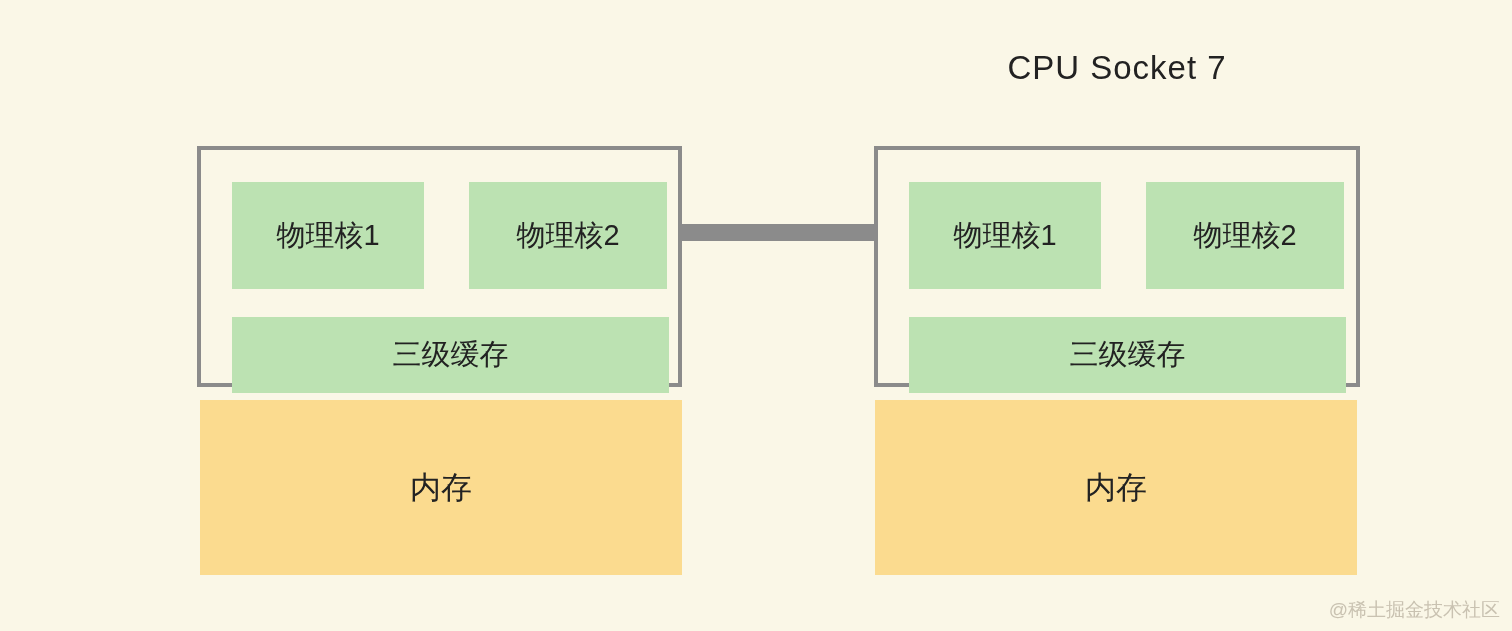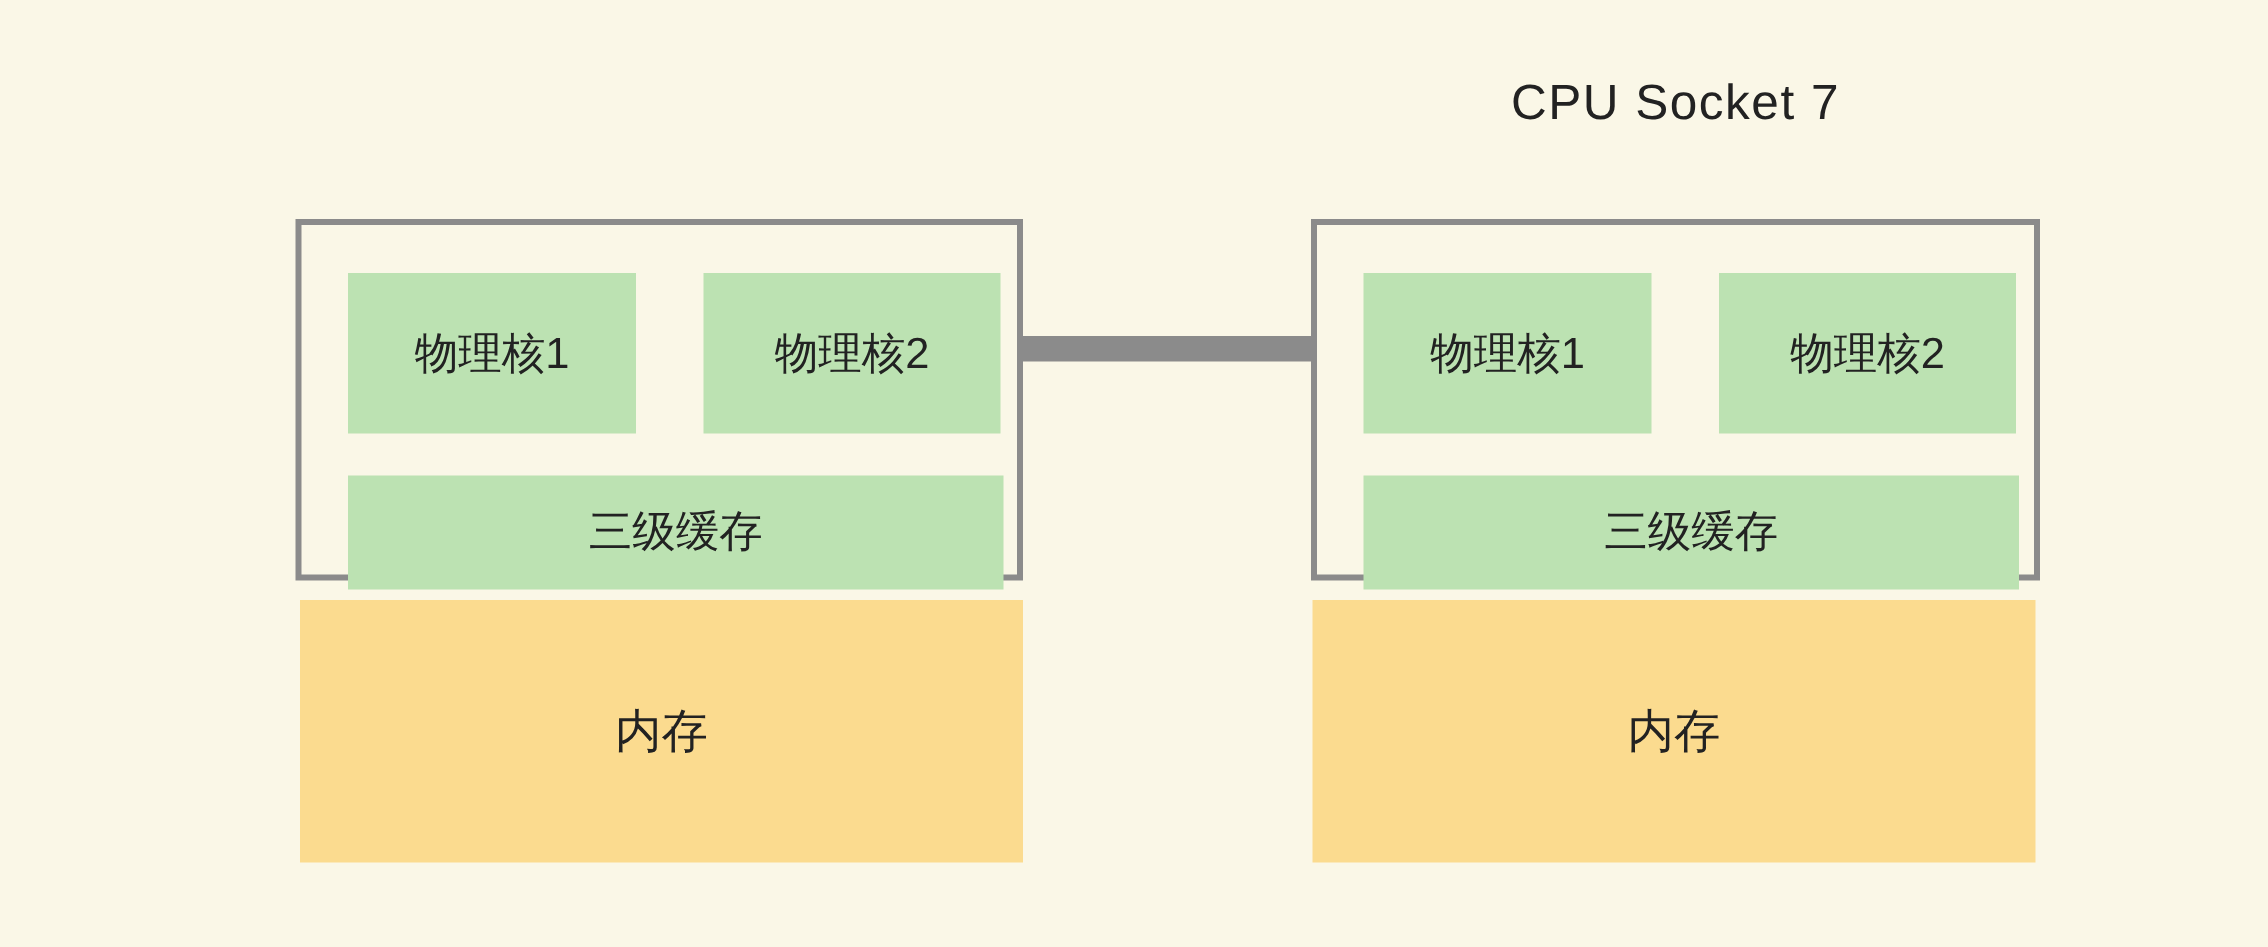--- a/index.html
+++ b/index.html
@@ -118,14 +118,15 @@
     <div class="block core1">物理核1</div>
     <div class="block core2">物理核2</div>
     <div class="block cache">三级缓存</div>
   </div>
 
   <div class="bus-bar"></div>
 
   <div class="memory m1">内存</div>
   <div class="memory m2">内存</div>
 
+  <div class="watermark">@稀土掘金技术社区</div>
 
 </div>
 
 </body></html>

